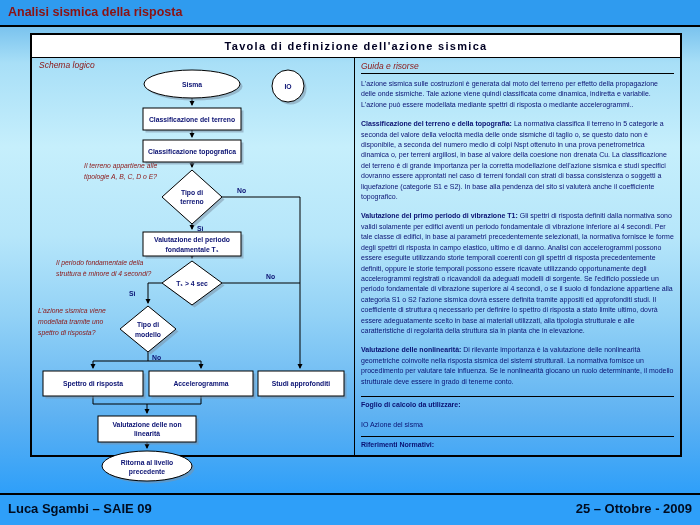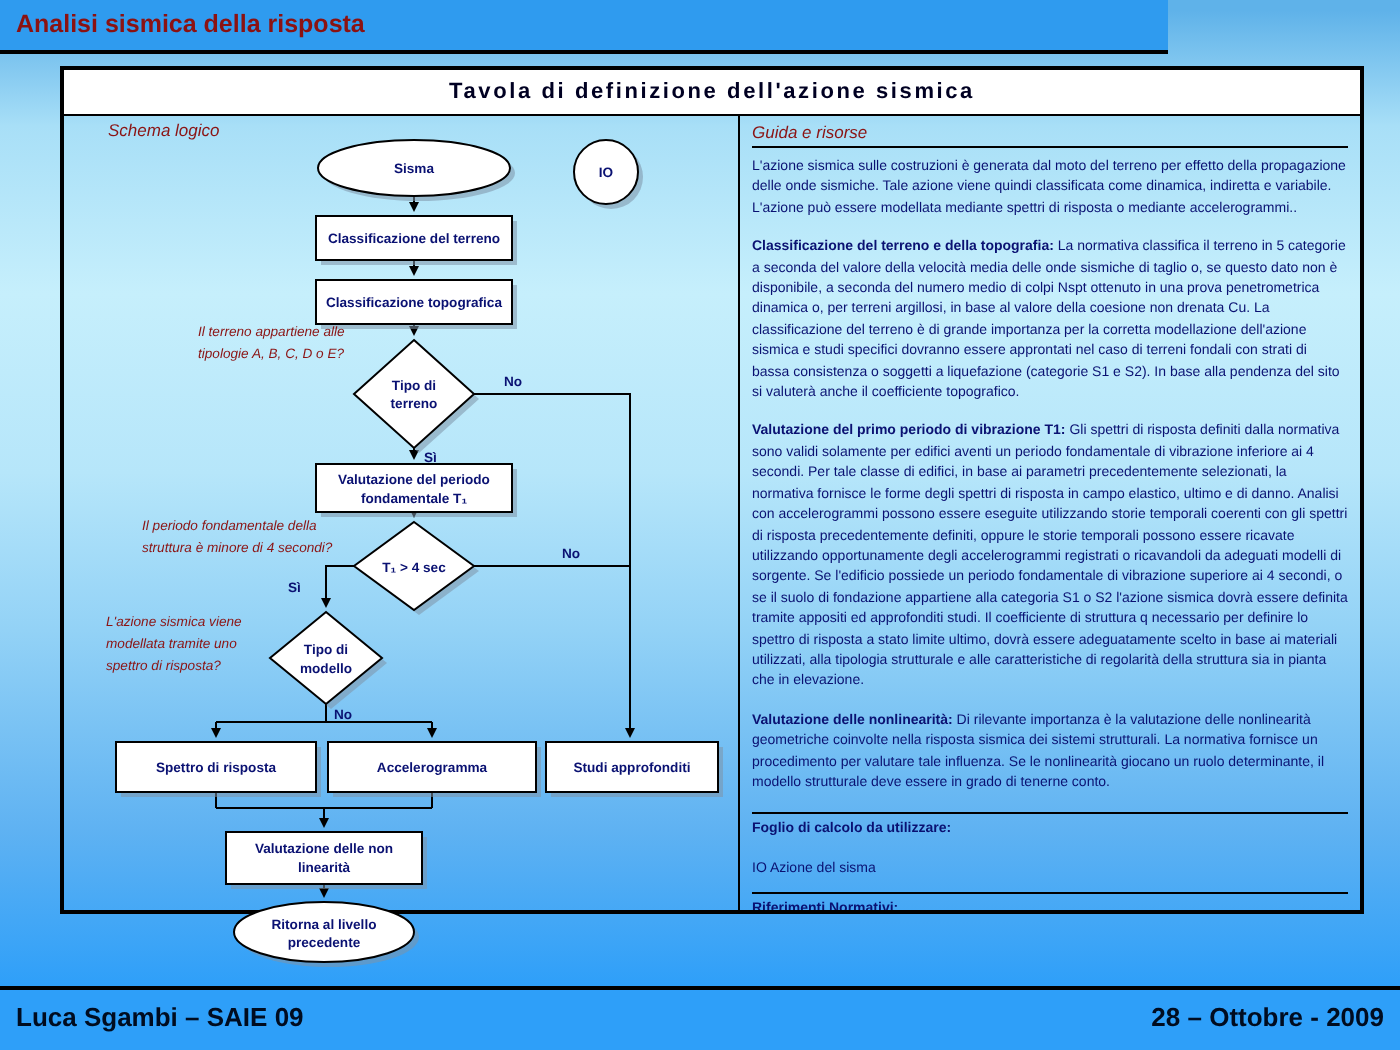--- a/index.html
+++ b/index.html
@@ -2,27 +2,27 @@
 <html><head>
 <meta charset="utf-8">
 <style>
   html,body{margin:0;padding:0;background:#222;}
   .slide{
     position:relative;width:700px;height:525px;overflow:hidden;
     font-family:"Liberation Sans",sans-serif;
     background:linear-gradient(180deg,#5FB2E9 1%,#A8DFF7 12%,#C6EFFC 28%,#B6E6FA 45%,#93D2F6 60%,#5FB2F2 79%,#2E9FF9 94%,#2E9FF9 100%);
   }
   
-  .topbar{position:absolute;left:0;top:0;width:584px;height:27px;background:#2F9BEF;border-bottom:2.5px solid #000;box-sizing:border-box;}
+  .topbar{position:absolute;left:0;top:0;width:700px;height:27px;background:#2F9BEF;border-bottom:2.5px solid #000;box-sizing:border-box;}
   .topbar .title{position:absolute;left:8px;top:5px;font-size:12.5px;font-weight:bold;color:#8B1212;}
   
   .panel{position:absolute;left:30px;top:33px;width:652px;height:424px;border:2px solid #000;box-sizing:border-box;}
   .panel-header{position:absolute;left:0;top:0;right:0;height:23px;background:#fff;border-bottom:1.5px solid #000;box-sizing:border-box;
     text-align:center;line-height:22px;font-size:11px;font-weight:bold;letter-spacing:1.3px;color:#000022;}
-  .panel-body{position:absolute;left:0;top:23px;right:0;bottom:0;margin-left:15px;}
+  .panel-body{position:absolute;left:0;top:23px;right:0;bottom:0;}
   .cell-left{position:absolute;left:0;top:0;width:322px;height:100%;}
   .cell-right{position:absolute;left:322px;top:0;right:0;bottom:0;border-left:1.5px solid #000;box-sizing:border-box;padding:3px 6px 0 6px;overflow:hidden;}
   .section-heading{font-style:italic;font-size:8.5px;color:#8B1414;}
   .cell-left .section-heading{position:absolute;left:7px;top:2px;}
   .rule{border:none;border-top:1.2px solid #000;margin:2px 0 5px 0;}
   .guide-text{font-size:7px;line-height:10.4px;color:#0A1172;}
   .guide-text p{margin:0 0 9px 0;}
   .guide-text b{font-weight:bold;}
   .ref-label{font-size:7px;font-weight:bold;color:#0A1172;margin:4px 0 0 0;}
   .ref-value{font-size:7px;color:#0A1172;margin:13px 0 8px 0;}
@@ -205,15 +205,15 @@
         <div class="rule2"></div>
         <div class="ref-label">Riferimenti Normativi:</div>
         <div class="ref-value">- D.M. 2008 - § 3.2</div>
       </div>
 
     </div>
   </div>
 
   <div class="footer-line"></div>
   <div class="footer-text footer-left">Luca Sgambi – SAIE 09</div>
-  <div class="footer-text footer-right">28 – Ottobre - 2009</div>
+  <div class="footer-text footer-right">25 – Ottobre - 2009</div>
 
 </div>
 
 </body></html>

